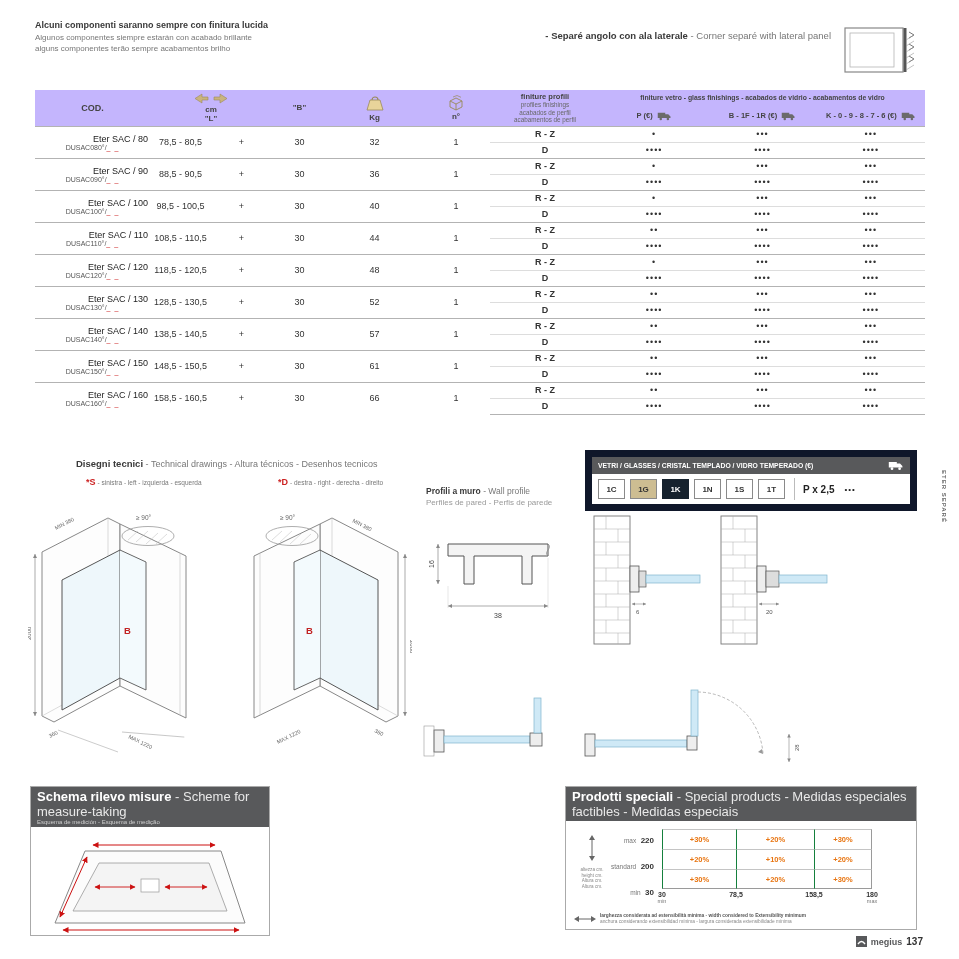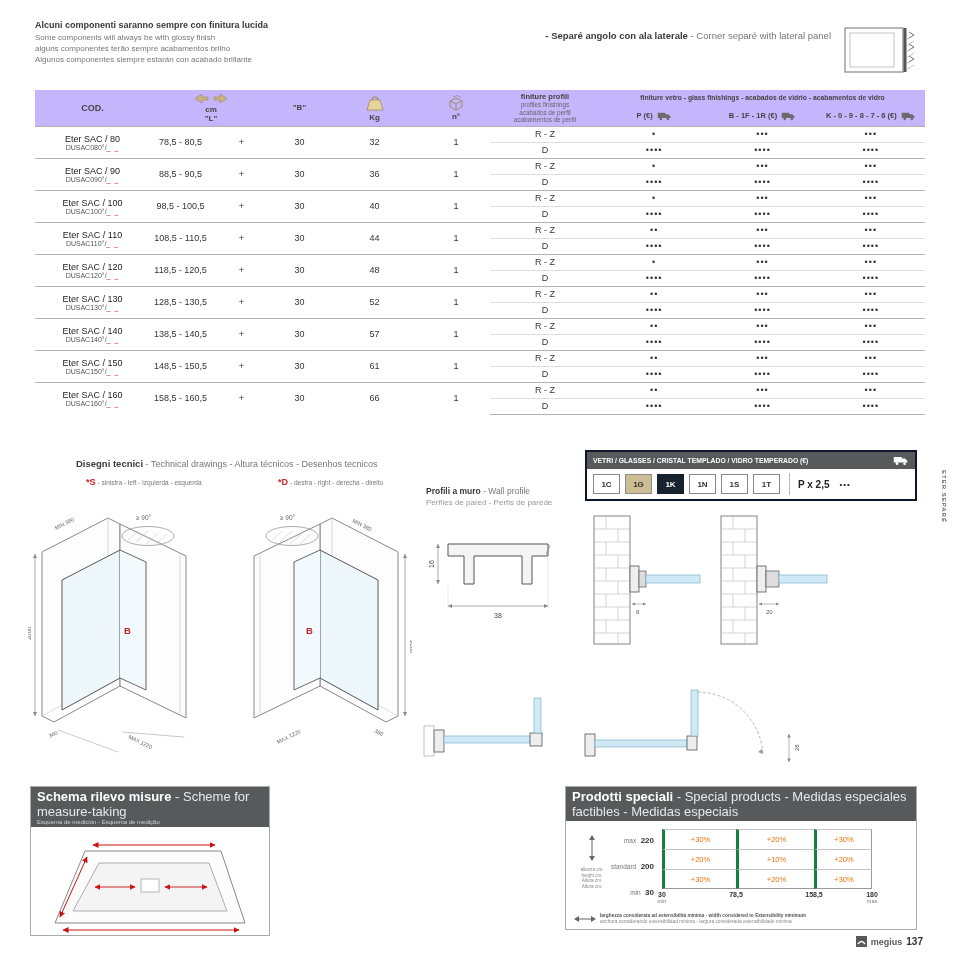--- a/index.html
+++ b/index.html
@@ -33,41 +33,41 @@
   .prof-l1 { font-size:7.5px; }
   .prof-lt { font-size:6.3px; font-weight:normal; color:#666; line-height:7.5px; }
   .quoted { font-size:8px; }
   .hicon { display:block; margin:0 auto 1px auto; }
   .truck { vertical-align:middle; margin-left:4px; }
 
   table.main td { font-size:9px; text-align:center; vertical-align:middle; height:16px; padding:0 2px; color:#333; }
   table.main tr.first-sub td { border-top:1px solid #b3b3b3; }
   table.main tr.second-sub td { border-top:1px solid #ddd; }
   table.main tbody tr:last-child td { border-bottom:1px solid #b3b3b3; }
-  td.c-cod .code1 { font-size:9px; color:#222; }
+  td.c-cod .code1 { font-size:9px; color:#222;text-align:right; }
   td.c-cod .code2 { font-size:7px; color:#555; }
   td.c-cod .red-suffix { color:#c22; letter-spacing:1px; }
-  td.c-fin { font-size:8px; }
+  td.c-fin { font-size:8px;font-weight:bold; }
   td.c-dot { font-size:8px; letter-spacing:1px; color:#222; }
 
   
   .mid-title { position:absolute; left:76px; top:458px; font-size:9px; color:#777; }
   .mid-title b { color:#3a3a3a; font-size:9.5px; }
   .variant { position:absolute; top:477px; font-size:6.5px; color:#777; }
   .variant b { color:#c22; font-size:9px; margin-right:2px; }
   .var-s { left:86px; } .var-d { left:278px; }
   .tech-draw { position:absolute; top:492px; }
   .td-left { left:28px; } .td-right { left:222px; }
 
   .wp-title { position:absolute; left:426px; top:486px; font-size:8.5px; color:#777; }
   .wp-title b { color:#3a3a3a; }
   .wp-sub { position:absolute; left:426px; top:498px; font-size:8px; color:#999; }
   .wp-svg { position:absolute; left:428px; top:522px; }
 
-  .vetri { position:absolute; left:585px; top:450px; width:332px; border:2px solid #0f172a; }
+  .vetri { position:absolute; left:585px; top:450px; width:332px; border:7px solid #0f172a; }
   .vetri-hdr { background:#58595b; color:#fff; font-size:6.8px; font-weight:bold; padding:3px 6px; display:flex; align-items:center; justify-content:space-between; }
   .vetri-row { display:flex; align-items:center; padding:4px 6px; background:#fff; }
   .vetri-box { width:27px; height:20px; border:1px solid #8a8a8a; font-size:8px; font-weight:bold; display:flex; align-items:center; justify-content:center; margin-right:5px; background:#fff; color:#333; }
   .vetri-box.tan { background:#cdbd92; }
   .vetri-box.dark { background:#16222e; color:#fff; border-color:#16222e; }
   .vetri-sep { width:1px; height:22px; background:#bbb; margin:0 8px 0 4px; }
   .vetri-price { font-size:10px; font-weight:bold; color:#222; margin-right:10px; }
   .vetri-dots { font-size:8px; letter-spacing:1px; color:#222; }
 
   .brick-svg { position:absolute; top:512px; }
@@ -88,21 +88,21 @@
 
   .ps-body { position:relative; width:100%; height:112px; }
   .ps-yicon { position:absolute; left:6px; top:14px; width:40px; text-align:center; }
   .preline { white-space:pre-line; }
   .tiny { font-size:4.6px; color:#888; line-height:5.5px; margin-top:2px; }
   #psrows { position:absolute; left:46px; top:8px; width:46px; height:64px; }
   .ps-rowlabel { position:absolute; right:4px; white-space:nowrap; }
   .rl-name { font-size:6.5px; color:#777; }
   .rl-val { font-size:8px; font-weight:bold; color:#333; }
   #psgrid { position:absolute; left:96px; top:8px; width:210px; height:60px; display:grid; grid-template-columns:74px 78px 58px; grid-template-rows:20px 20px 20px; }
-  .pct-cell { border-left:3px solid #15803d; border-top:1px solid #c4c4c4; display:flex; align-items:center; justify-content:center; color:#e87511; font-weight:normal; font-size:7.5px; }
+  .pct-cell { border-left:1px solid #15803d; border-top:1px solid #c4c4c4; display:flex; align-items:center; justify-content:center; color:#e87511; font-weight:bold; font-size:7.5px; }
   .pct-cell.col-last { border-right:1px solid #9a9a9a; }
   .pct-cell.row-last { border-bottom:1px solid #9a9a9a; }
   #psx { position:absolute; left:96px; top:70px; width:220px; height:16px; }
   .ps-xlabel { position:absolute; width:30px; text-align:center; }
   .xval { font-size:7px; font-weight:bold; color:#333; }
   .xsub { font-size:5.5px; color:#777; }
   .ps-foot { position:absolute; left:8px; top:92px; display:flex; align-items:center; gap:4px; }
   .ps-foot .fn { font-size:4.8px; color:#888; line-height:6px; }
   .ps-foot .fn b { color:#555; }
 
@@ -114,23 +114,22 @@
 
   svg text { font-family:"Liberation Sans",sans-serif; }
 </style>
 </head>
 <body>
 
 <div class="page">
 
   <div class="hdr-left">
     <div class="l1">Alcuni componenti saranno sempre con finitura lucida</div>
-    <div class="l2">Some components will always be with glossy finish</div>
+    <div class="l2">Algunos componentes siempre estarán con acabado brillante</div>
     <div class="l2">alguns componentes terão sempre acabamentos brilho</div>
-    <div class="l2">Algunos componentes siempre estarán con acabado brillante</div>
   </div>
 
   <div class="hdr-right">
     <div class="t1"><b>- Separé angolo con ala laterale</b><span> - Corner separé with lateral panel</span></div>
   </div>
 
   <div class="hdr-icon">
     <svg width="80" height="52" viewBox="0 0 80 52">
       <rect x="2" y="4" width="58" height="44" fill="none" stroke="#888" stroke-width="1.2"></rect>
       <rect x="7" y="9" width="44" height="34" fill="none" stroke="#b5b5b5" stroke-width="0.8"></rect>

